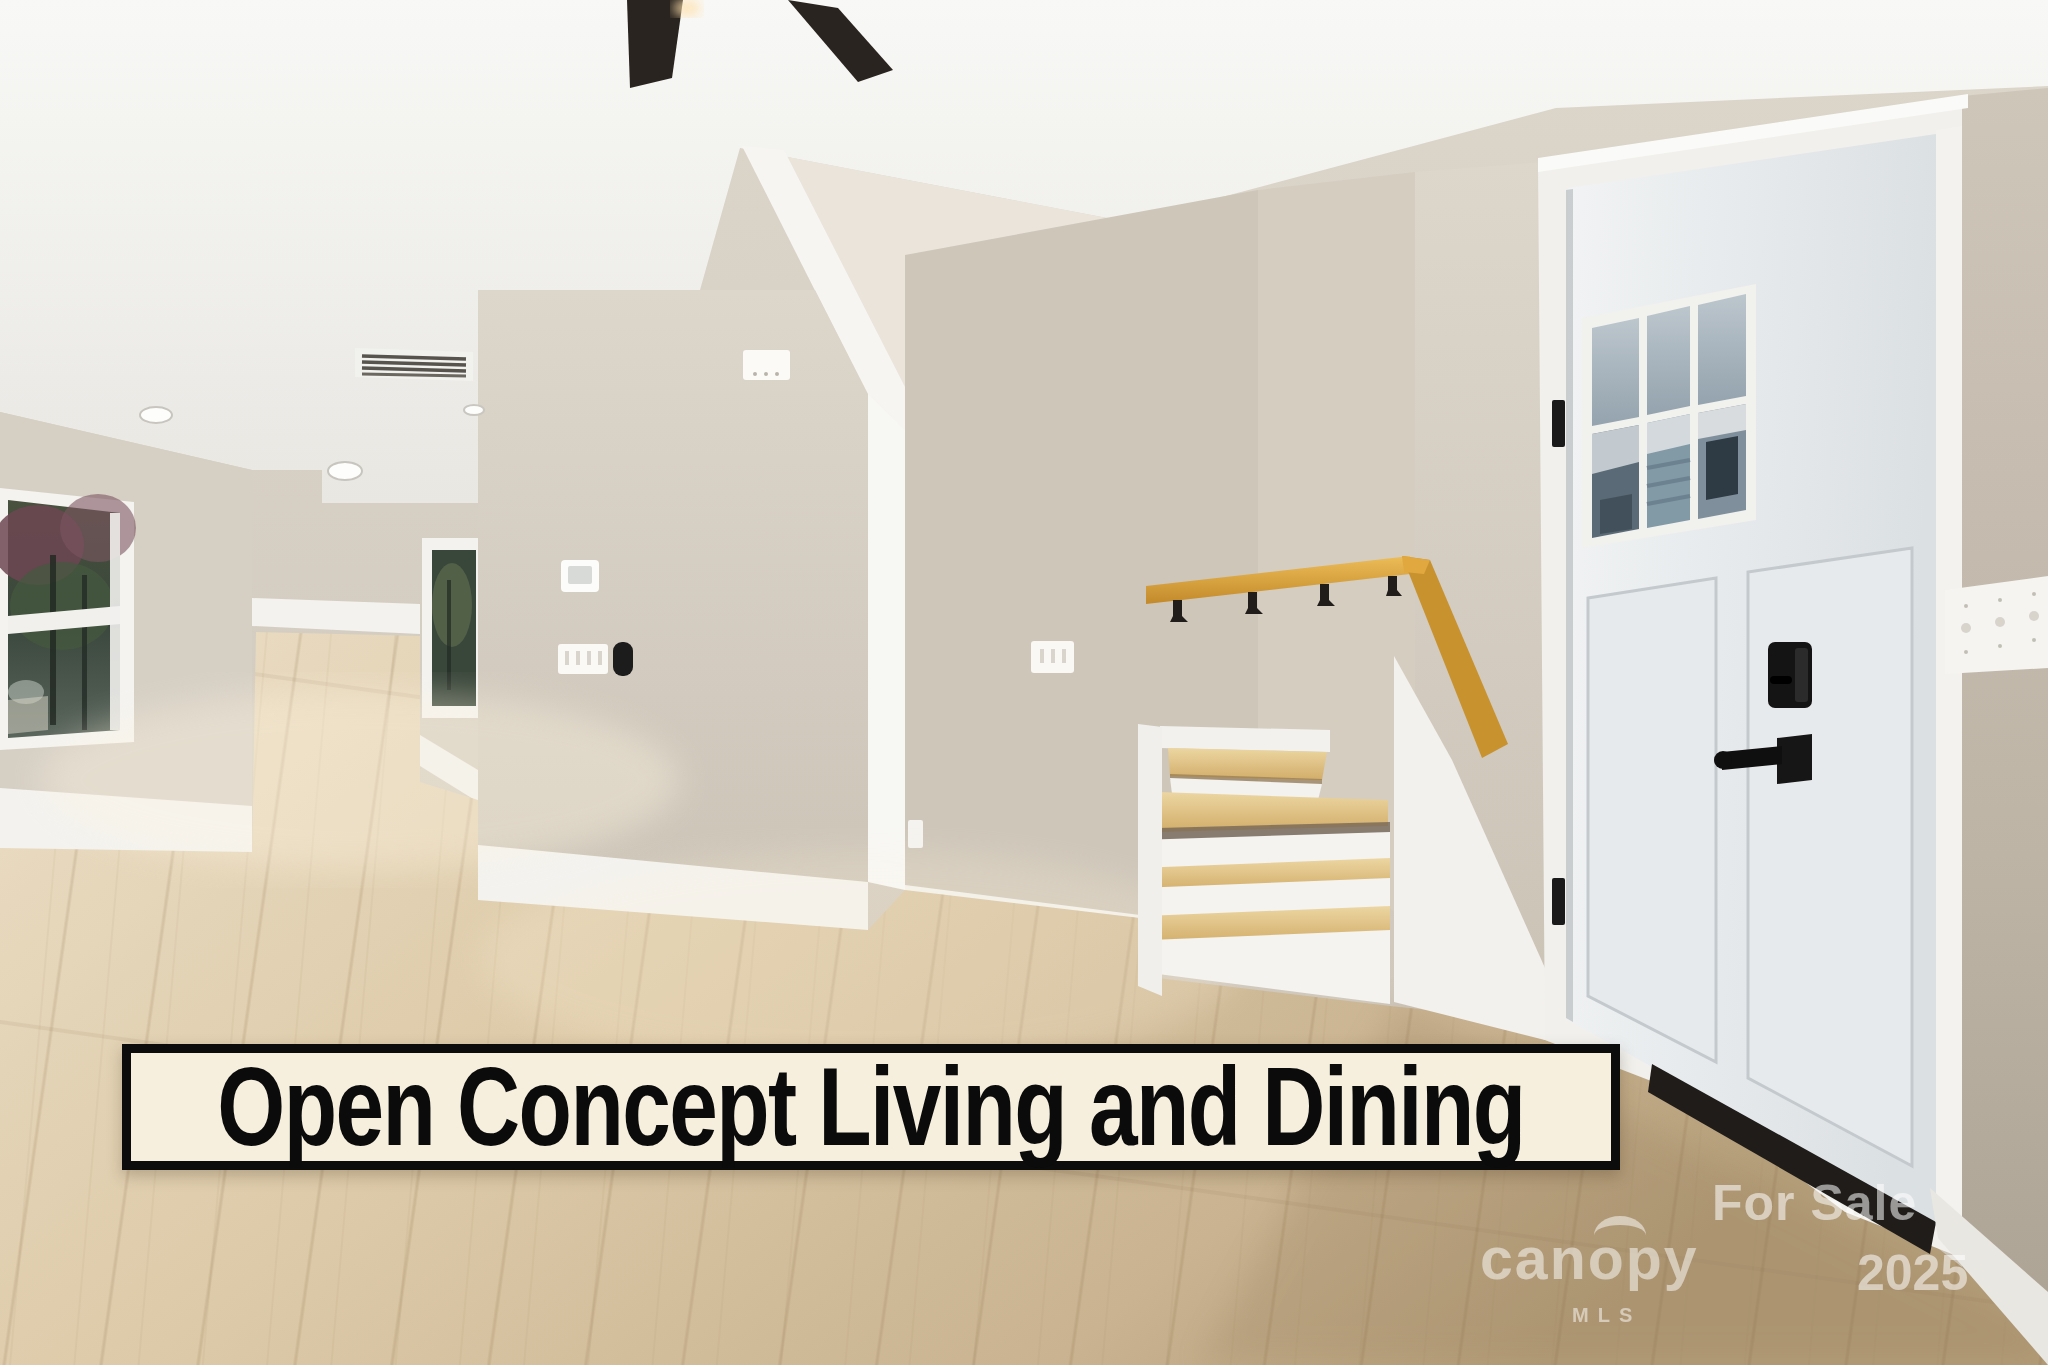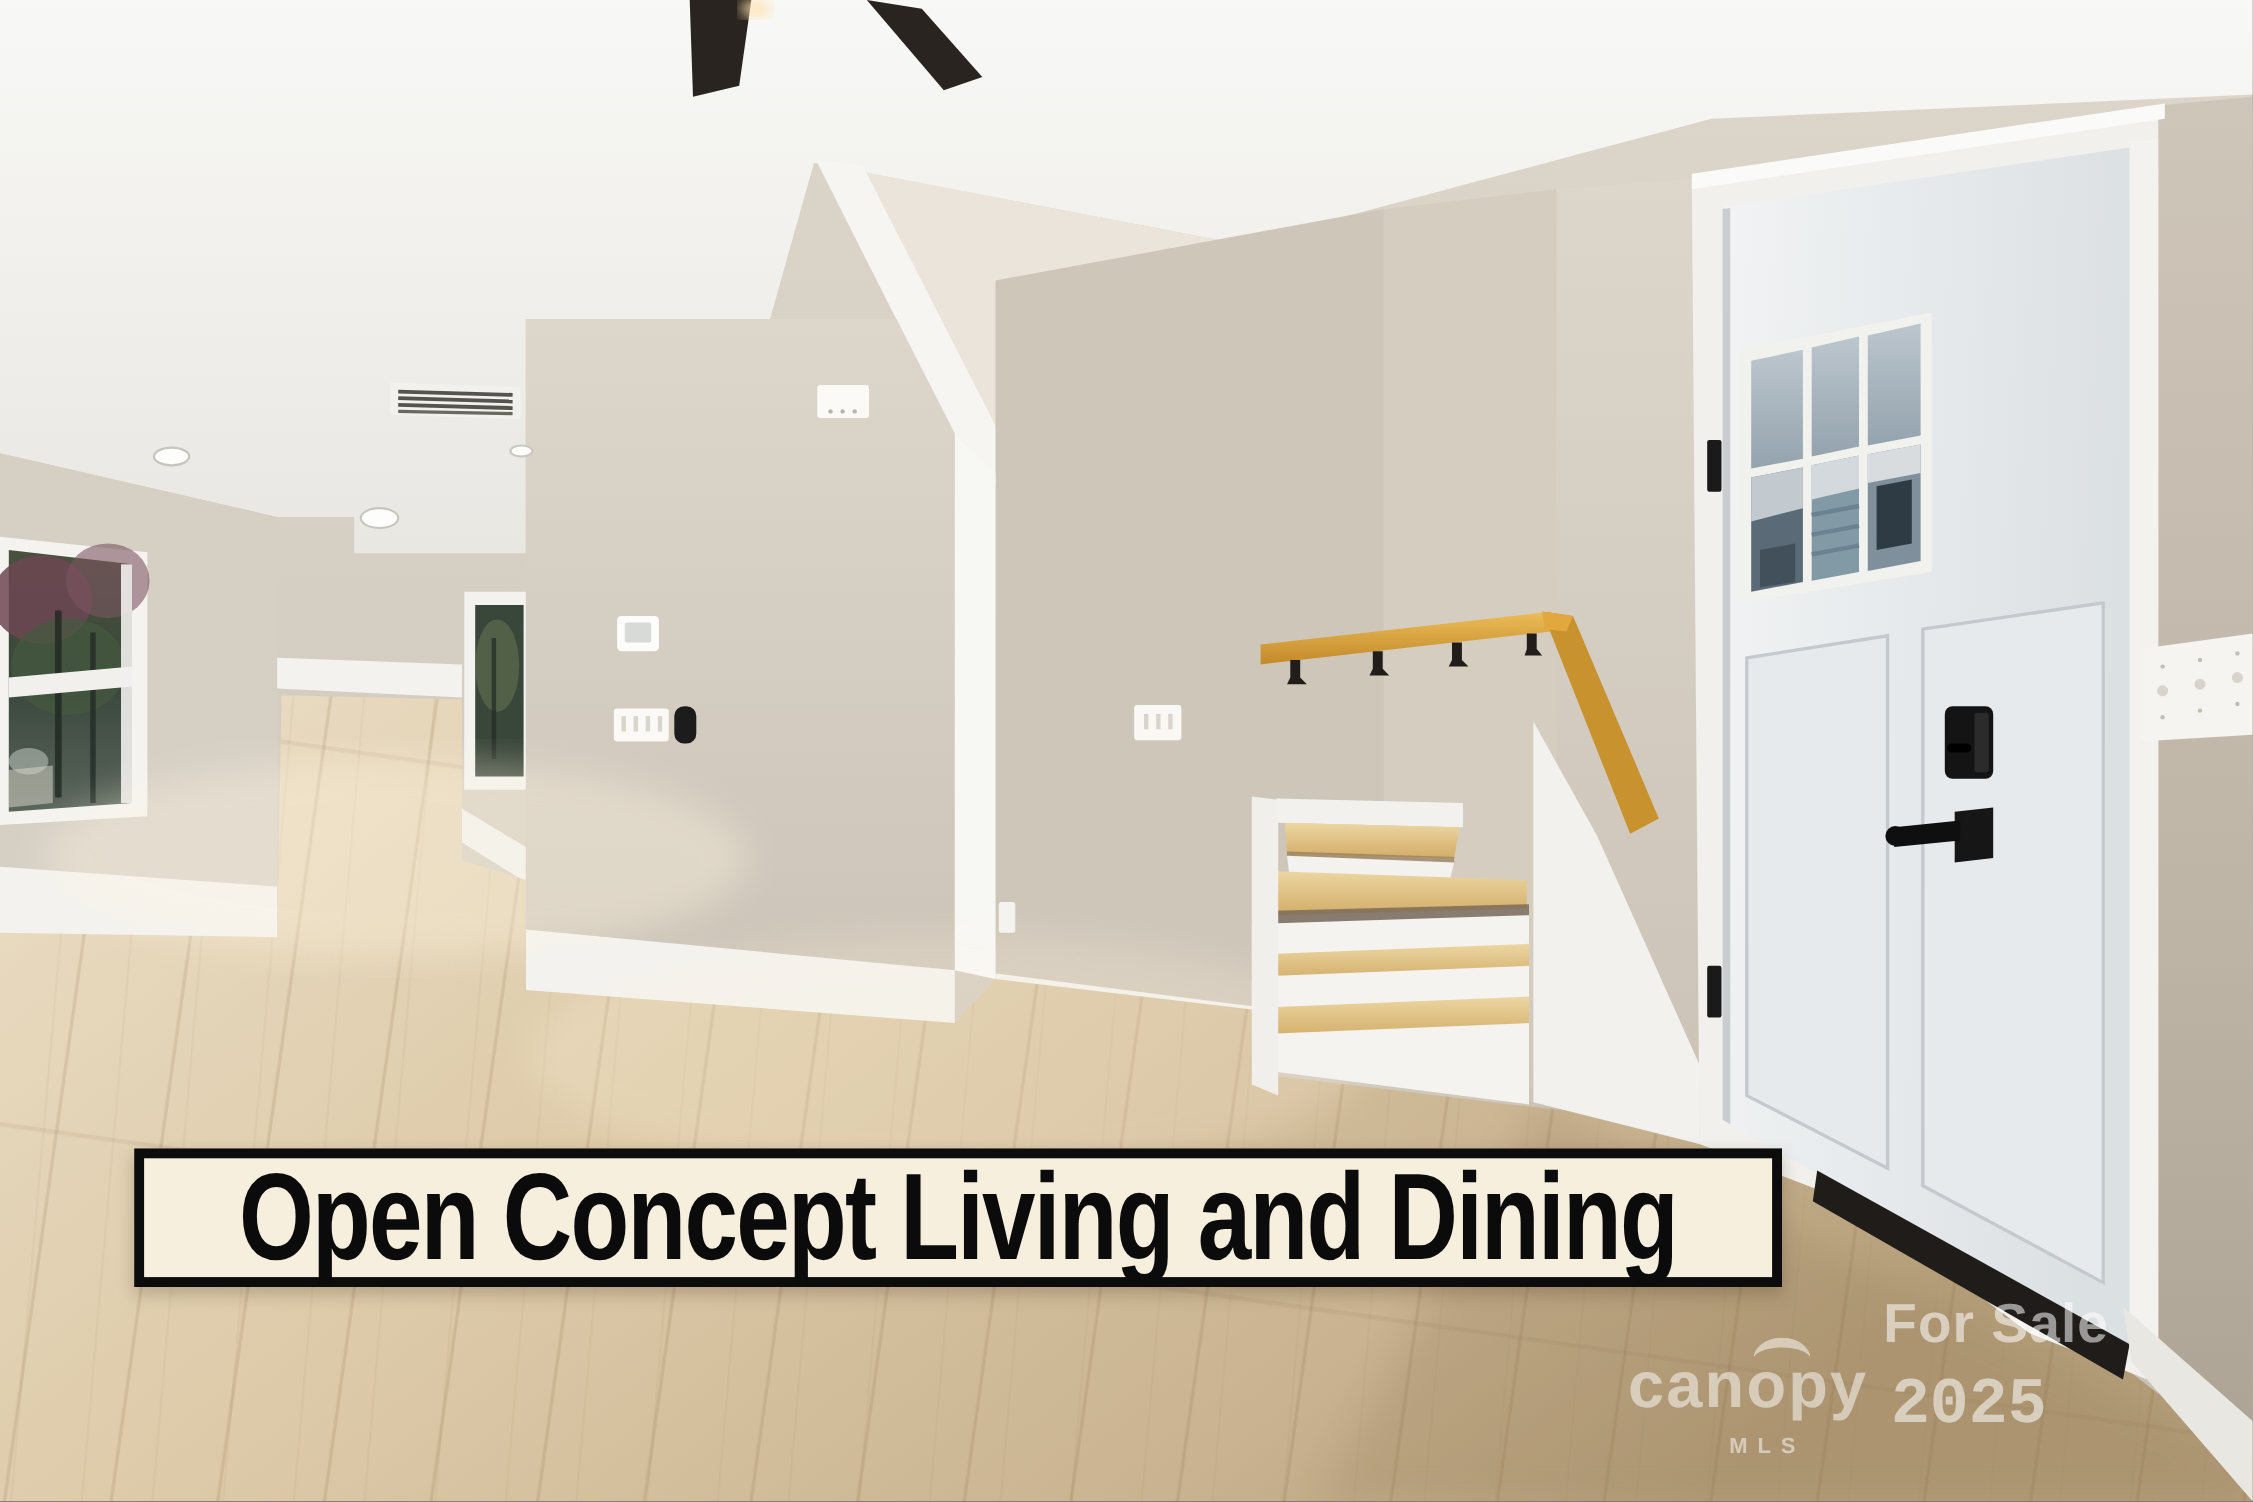--- a/index.html
+++ b/index.html
@@ -15,21 +15,21 @@
                transform:scaleX(.78);letter-spacing:-2px;line-height:1;}
   
   .wm{position:absolute;color:rgba(255,255,255,.55);line-height:1;white-space:nowrap;}
   .wm-forsale{left:1712px;top:1178px;font-size:50px;font-weight:800;letter-spacing:1px;}
   .wm-brand{left:1480px;top:1230px;font-size:59px;font-weight:700;letter-spacing:2px;
             color:rgba(255,255,255,.5);}
   .wm-arc{position:absolute;left:1594px;top:1216px;width:52px;height:30px;
           border-top:9px solid rgba(255,255,255,.5);border-radius:50% 50% 0 0;}
   .wm-mls{left:1572px;top:1305px;font-size:20px;font-weight:bold;letter-spacing:9px;
           color:rgba(255,255,255,.5);}
-  .wm-year{left:1719px;top:1248px;font-size:59px;font-weight:800;font-family:Liberation Mono, monospace;}
+  .wm-year{left:1857px;top:1248px;font-size:50px;font-weight:800;}
 </style>
 </head>
 <body>
 
 <div class="scene">
 
 <svg width="2048" height="1365" viewBox="0 0 2048 1365">
   <defs>
     <linearGradient id="gWall" x1="0" y1="0" x2="0" y2="1">
       <stop offset="0" stop-color="#ddd6cb"></stop>

